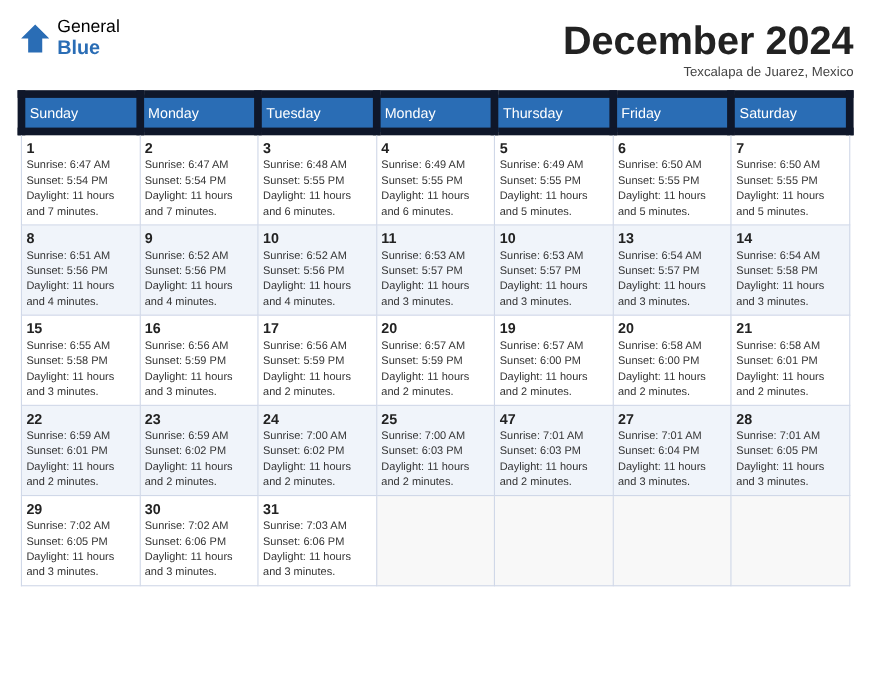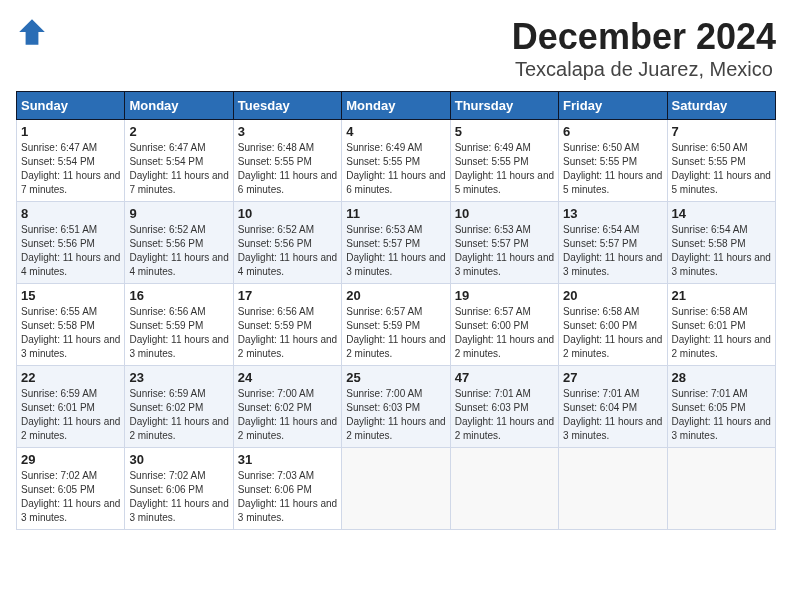--- a/index.html
+++ b/index.html
@@ -33,39 +33,38 @@
     .title-section {
       text-align: right;
       margin-left: 40px;
     }
     .month-title {
       font-size: 36px;
       font-weight: bold;
       color: #222;
     }
     .location-title {
-      font-size: 20px;
+      font-size: 12px;
       color: #444;
-      text-align: center;
     }
     table {
       width: 100%;
       border-collapse: collapse;
       font-size: 10.5px;
     }
     thead tr {
       background: #2a6db5;
       color: #fff;
     }
     thead th {
       padding: 6px 4px;
       text-align: left;
       font-size: 13px;
-      font-weight: bold;
-      border: 1px solid #0f172a;
+      font-weight: normal;
+      border: 7px solid #0f172a;
     }
     tbody tr {
       border-bottom: 1px solid #ccc;
     }
     tbody tr:nth-child(odd) {
       background: #fff;
     }
     tbody tr:nth-child(even) {
       background: #f0f4fa;
     }
@@ -92,20 +91,24 @@
     }
   </style>
 </head>
 <body>
 
 <div class="header-section">
   <div class="logo">
     <svg class="logo-icon" viewBox="0 0 40 40">
       <polygon points="20,4 36,20 28,20 28,36 12,36 12,20 4,20" fill="#2a6db5"></polygon>
     </svg>
+    <div class="logo-text">
+      <span>General</span>
+      <span style="color:#2a6db5;font-weight:bold;font-size:18px;">Blue</span>
+    </div>
   </div>
   <div class="title-section">
     <div class="month-title">December 2024</div>
     <div class="location-title">Texcalapa de Juarez, Mexico</div>
   </div>
 </div>
 
 <table>
   <thead>
     <tr>

